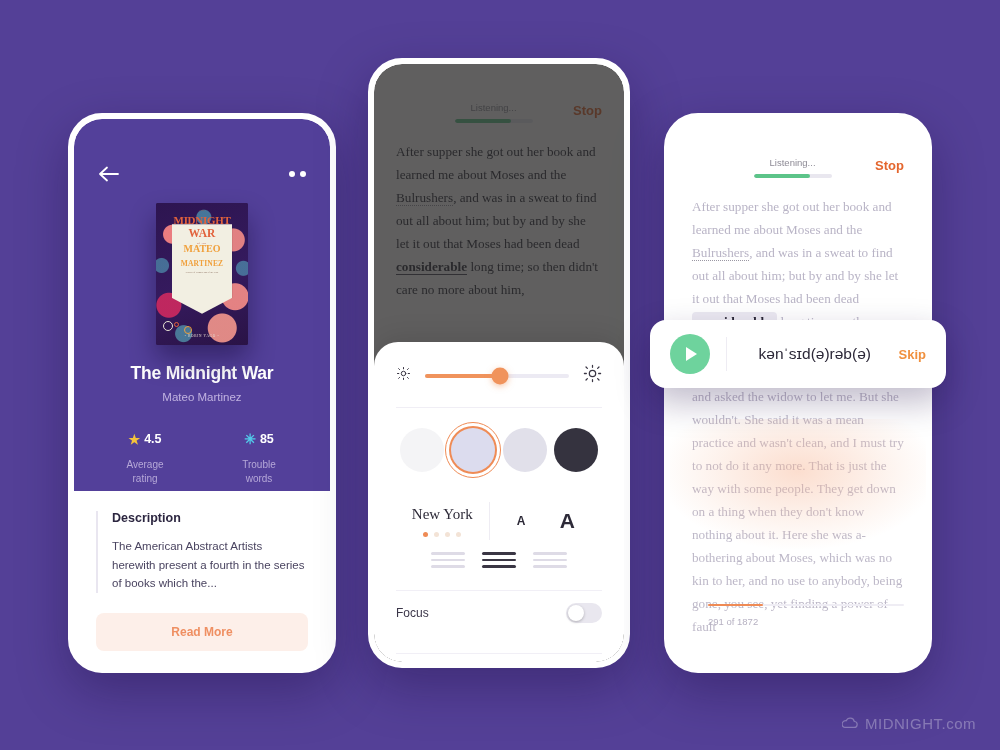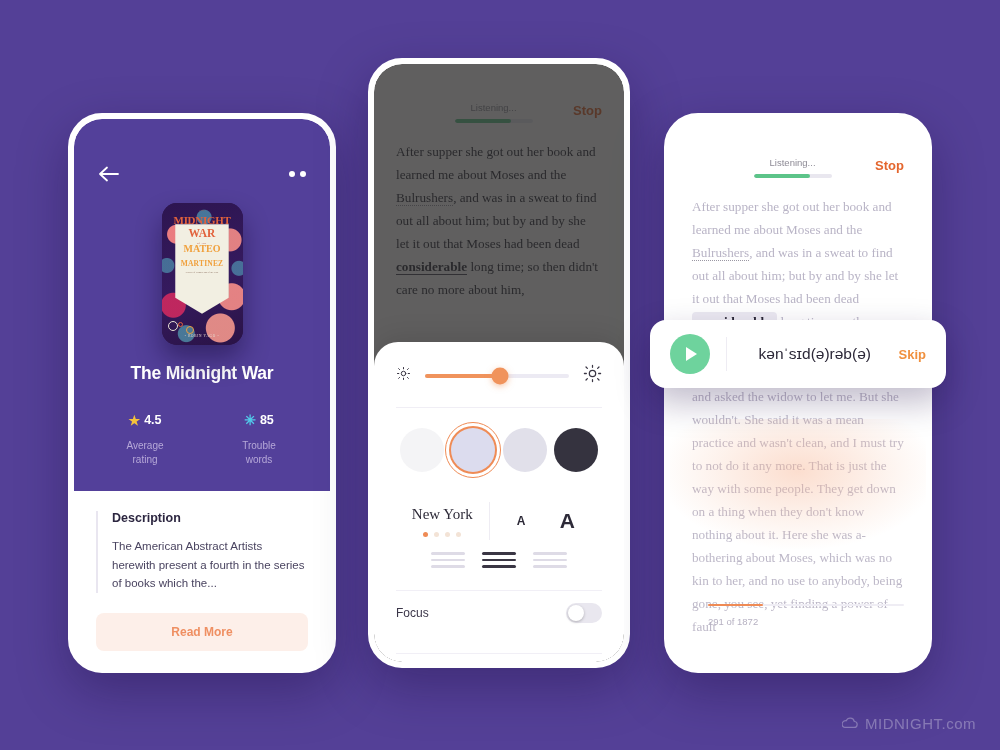--- a/index.html
+++ b/index.html
@@ -41,23 +41,23 @@
   .p1-topbar {
     display:flex; align-items:center; justify-content:space-between;
     padding: 24px 24px 0 24px;
   }
   .back-arrow { width:22px; height:18px; position:relative; cursor:pointer;}
   .back-arrow svg { display:block; }
   .dots { display:flex; gap:5px; align-items:center; cursor:pointer;}
   .dots i { width:6px; height:6px; border-radius:50%; background:#ffffff; display:block;}
 
   .book-cover {
-    width: 81px; height: 142px;
+    width: 92px; height: 142px;
     margin: 20px auto 1px auto;
-    border-radius: 15px;
+    border-radius: 2px;
     position: relative;
     overflow: hidden;
     box-shadow: 0 14px 26px rgba(20,6,50,.45);
     background: #2a1446;
   }
   .bc-bg {
     position:absolute; inset:0;
     background:
       radial-gradient(circle at 18% 22%, rgba(244,130,130,.95) 0 9px, transparent 10px),
       radial-gradient(circle at 84% 26%, rgba(244,140,135,.9) 0 11px, transparent 12px),
@@ -267,20 +267,21 @@
         <div class="bc-t bc-l3">MATEO</div>
         <div class="bc-t bc-l4">MARTINEZ</div>
         <div class="bc-t bc-blurb">a novel of wonder and of the wild</div>
         <div class="bc-ring bc-r1"></div>
         <div class="bc-ring bc-r2"></div>
         <div class="bc-ring bc-r3"></div>
         <div class="bc-author">- ROBIN YAGO -</div>
       </div>
 
       <div class="p1-title">The Midnight War</div>
+      <div class="p1-author">Mateo Martinez</div>
 
       <div class="p1-stats">
         <div class="stat">
           <div class="val">
             <span class="ico-star" style="color: rgb(245, 195, 59);">★</span>
             <span>4.5</span>
           </div>
           <div class="cap">Average<br>rating</div>
         </div>
         <div class="stat">

